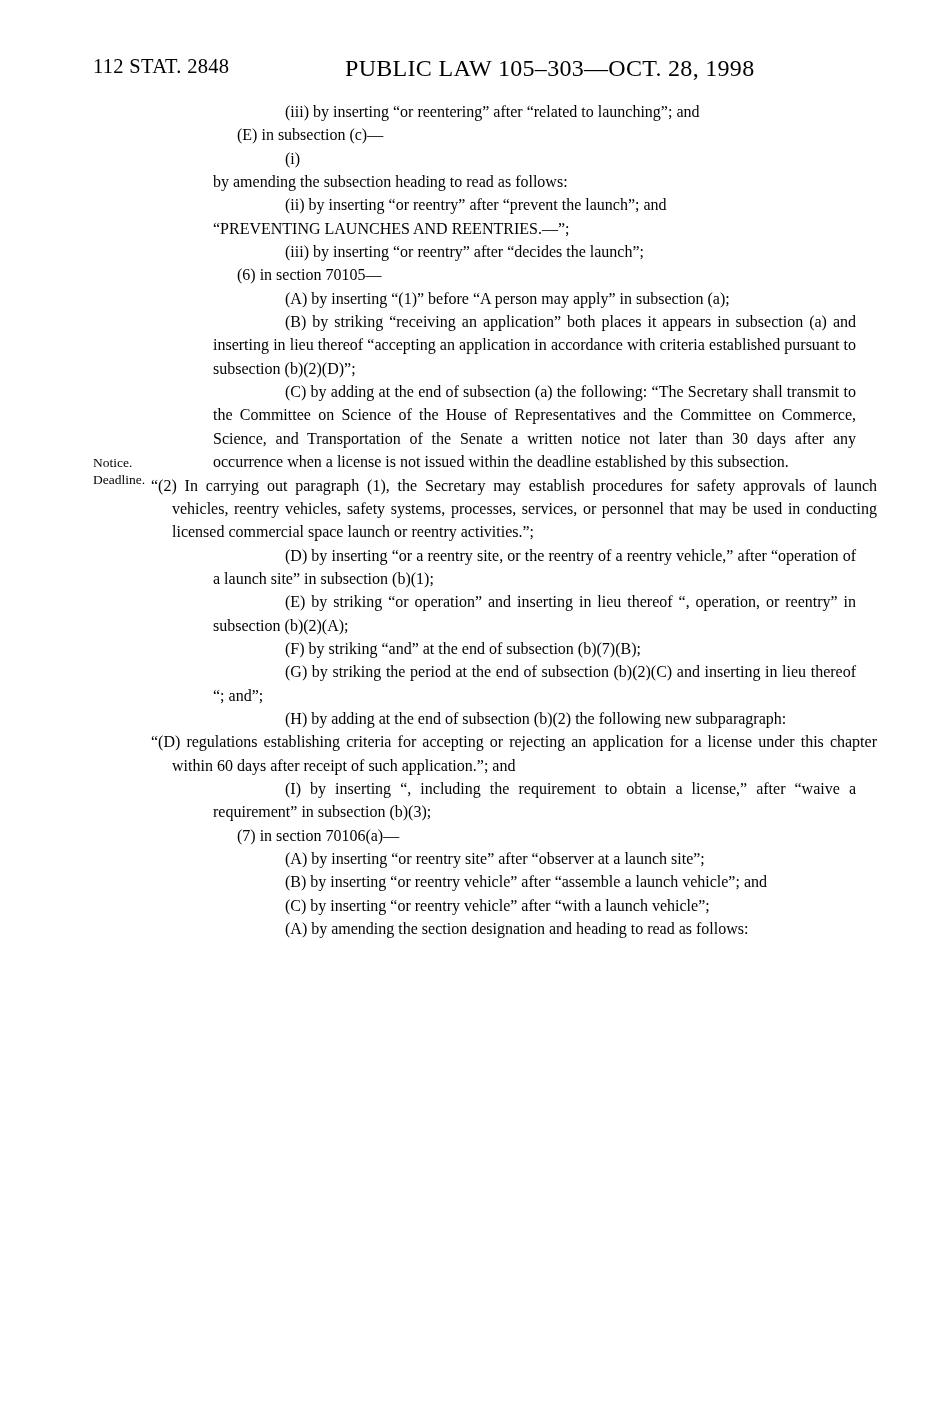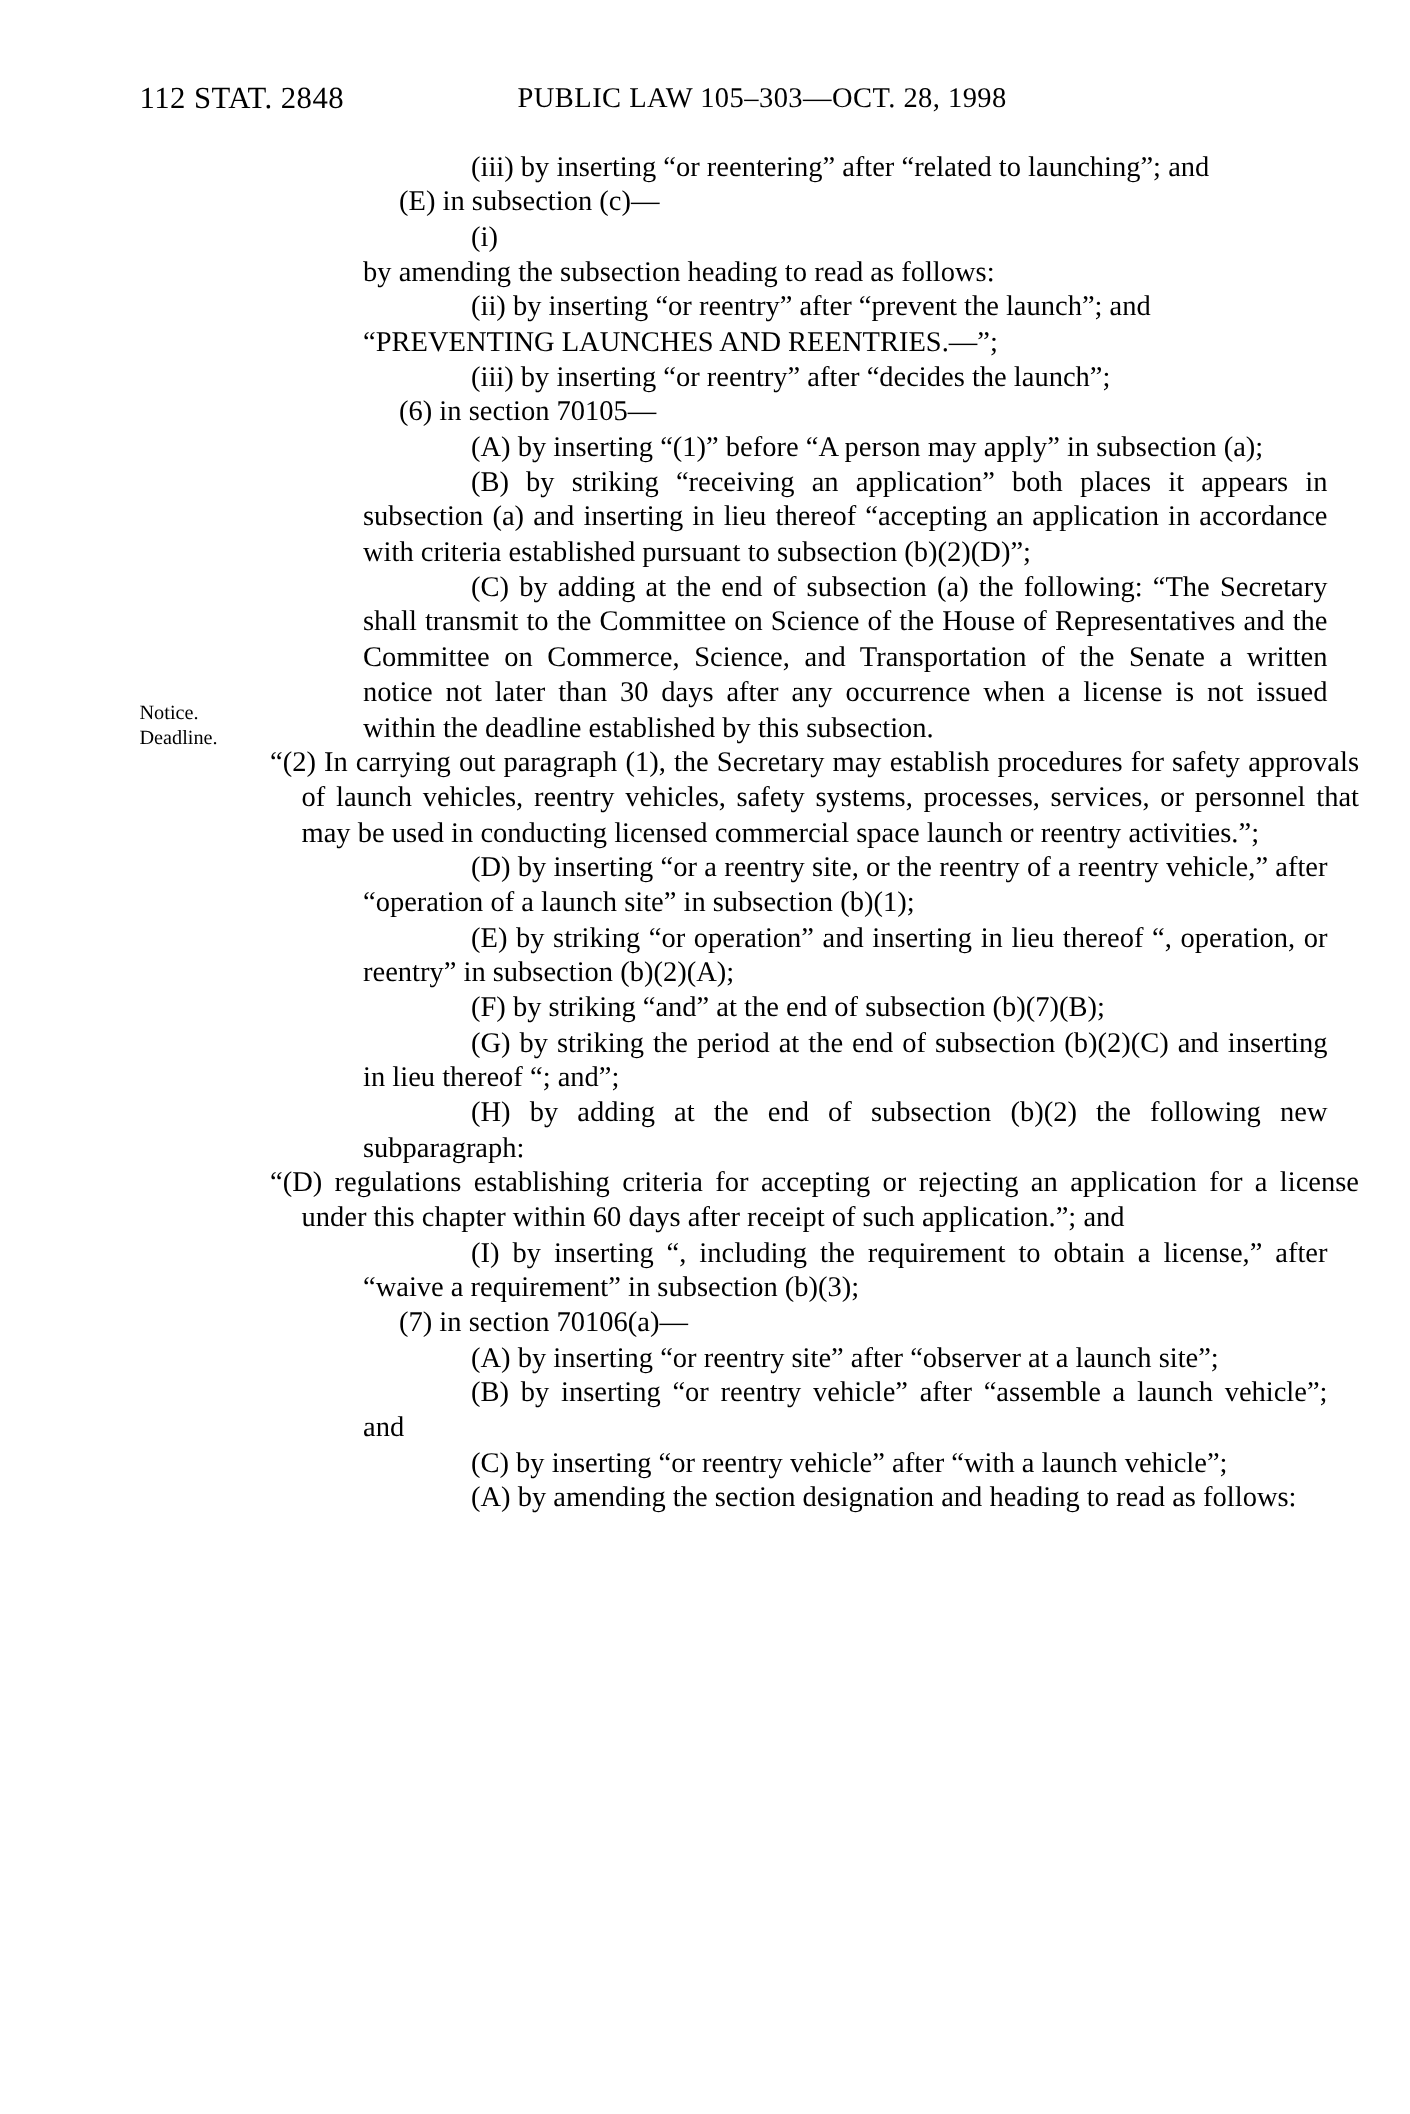--- a/index.html
+++ b/index.html
@@ -32,41 +32,41 @@
     left: 93px;
     top: 0;
     font-size: 20.5px;
     letter-spacing: 0.3px;
     white-space: nowrap;
   }
   .header-center {
     position: absolute;
     left: 345px;
     top: 0;
-    font-size: 19px;
+    font-size: 24px;
     letter-spacing: 0.3px;
     white-space: nowrap;
   }
   .sidenotes {
     position: absolute;
     left: 93px;
-    top: 467px;
+    top: 455px;
     width: 110px;
     font-size: 13.5px;
     line-height: 16.5px;
   }
   .sidenote {
     display: block;
   }
   .body-col {
     position: absolute;
-    left: 242px;
+    left: 213px;
     top: 100px;
     width: 643px;
-    font-size: 19px;
+    font-size: 16px;
     line-height: 23.35px;
     text-align: justify;
   }
   .p {
     margin: 0;
     text-align: justify;
     text-justify: inter-word;
   }
   
   .ind-0 { text-indent: 0; font-family: Liberation Serif, serif; }

